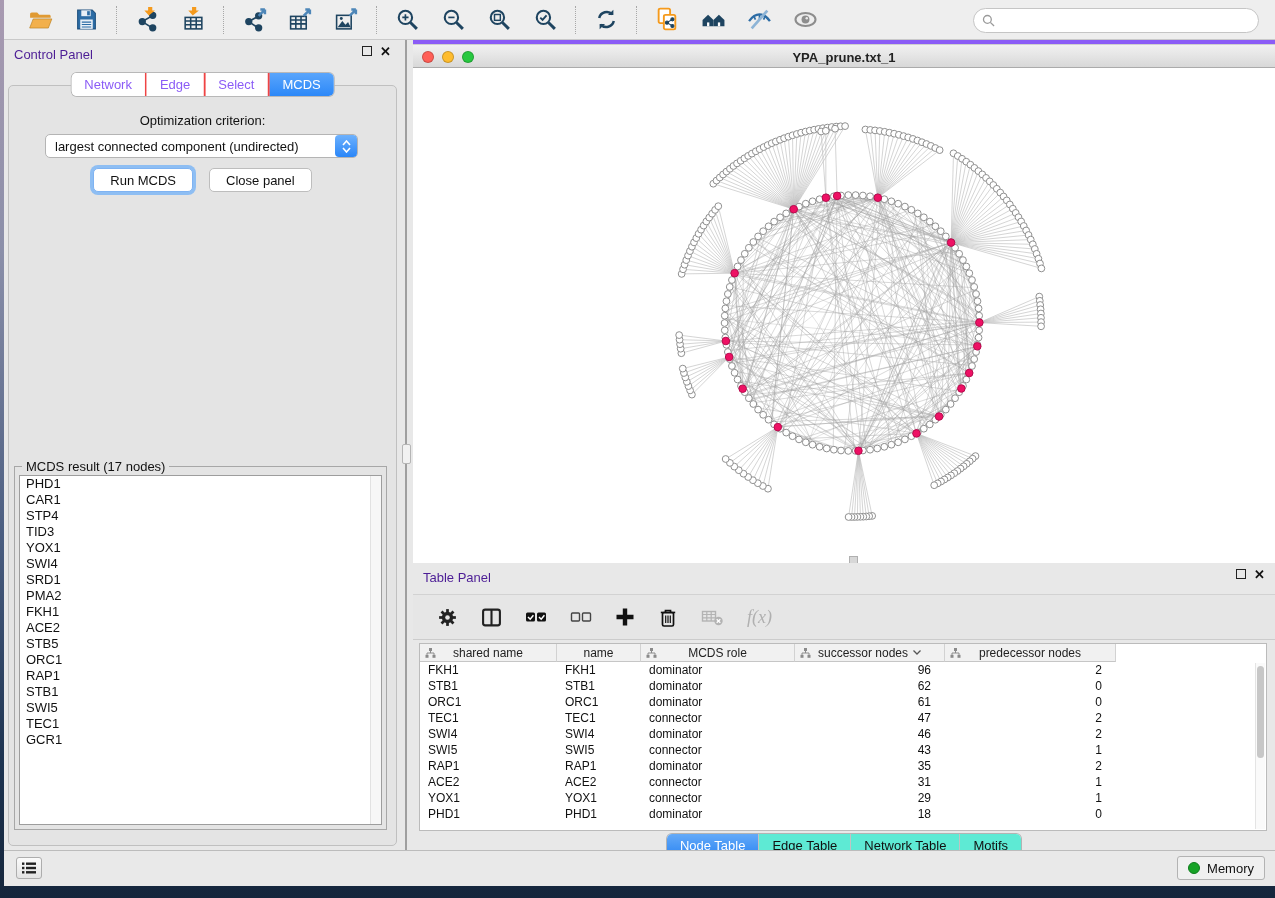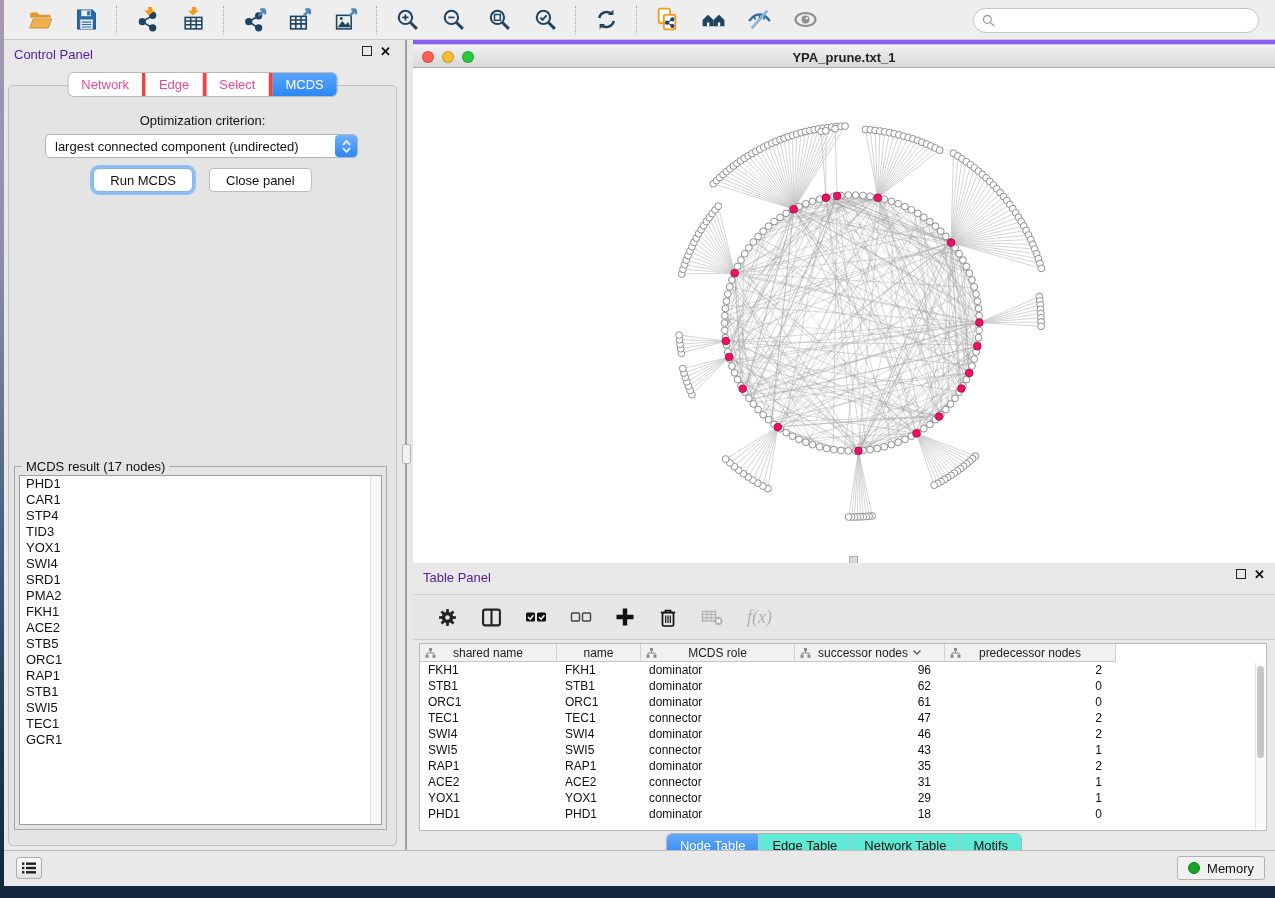--- a/index.html
+++ b/index.html
@@ -25,38 +25,38 @@
   .cpanel { position:absolute; left:0; top:40px; width:397px; bottom:36px; background:#e8e8e8; }
   .panel-head { position:absolute; left:0; right:0; top:0; height:26px; }
   .panel-title { position:absolute; left:10px; top:7px; font-size:13px; color:#4c1d95; }
   .panel-ctrl { position:absolute; top:6px; display:flex; gap:8px; right:10px; }
   .float-ic { width:10px; height:10px; border:1.6px solid #222; display:inline-block; }
   .close-ic { font-size:13px; font-weight:bold; color:#111; line-height:11px; }
 
   .seg-tabs { position:absolute; top:33px; left:50%; transform:translateX(-50%); display:flex;
     height:23px; z-index:3; border-radius:5px; box-shadow:0 0 0 1px #b8b8b8; background:#fff; }
   .seg { min-width:54px; padding:0 13px; display:flex; align-items:center; justify-content:center;
-    font-size:13px; color:#ec4899; background:#fff; border-right:4px solid #ef4444; }
+    font-size:13px; color:#8b5cf6; background:#fff; border-right:2px solid #ef4444; }
   .seg:first-child { border-radius:5px 0 0 5px; }
   .seg:last-child { border-radius:0 5px 5px 0; border-right:none; }
   .seg.active { background:linear-gradient(#59a5fc,#2c88f8); color:#fff; }
 
   .cp-box { position:absolute; left:4px; width:389px; top:45px; bottom:4px;
     background:#e4e4e4; border:1px solid #c0c0c0; border-radius:5px; }
   .opt-label { position:absolute; top:73px; left:0; right:0; text-align:center; font-size:13px; color:#111; }
   .dropdown { position:absolute; left:41px; top:94px; width:313px; height:24px; background:#fff;
     border:1px solid #b4b4b4; border-radius:5px; display:flex; align-items:center; }
   .dropdown .dd-text { flex:1; font-size:13px; padding-left:9px; color:#111; white-space:nowrap; }
   .dd-step { width:22px; height:22px; margin:0; border-radius:4px; background:linear-gradient(#6db1fd,#2a86f8);
     display:flex; flex-direction:column; align-items:center; justify-content:center; gap:1px; flex:none; }
   .dd-step svg { width:9px; height:6px; }
   .btn-row { position:absolute; top:128px; left:0; right:0; display:flex; justify-content:center; gap:16px; }
   .mac-btn { height:24px; padding:0 16px; font-size:13px; color:#111; background:#fff;
     border:1px solid #bdbdbd; border-radius:5px; }
-  .mac-btn.focused { box-shadow:0 0 0 3px rgba(96,169,250,0.65); border-color:#7fb3f2;border-radius:6px; }
+  .mac-btn.focused { box-shadow:0 0 0 3px rgba(96,169,250,0.65); border-color:#7fb3f2; }
 
   .result-fieldset { position:absolute; left:10px; width:373px; top:426px; bottom:20px;
     border:1px solid #a7a7a7; }
   .result-legend { position:absolute; top:-8px; left:7px; background:#e4e4e4; padding:0 4px;
     font-size:13px; color:#111; }
   .result-list { position:absolute; left:4px; right:4px; top:8px; bottom:4px; background:#fff;
     border:1px solid #9d9d9d; overflow:hidden; }
   .result-scroll { position:absolute; right:0; top:0; bottom:0; width:11px; background:#f7f7f7;
     border-left:1px solid #e2e2e2; }
   .list-item { font-size:13px; line-height:16px; padding-left:6px; color:#111; }

